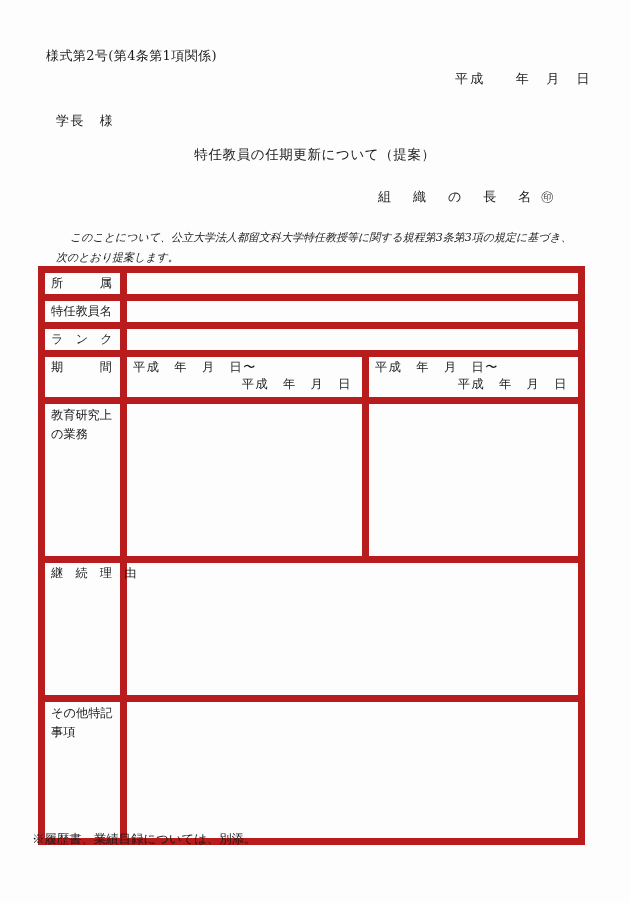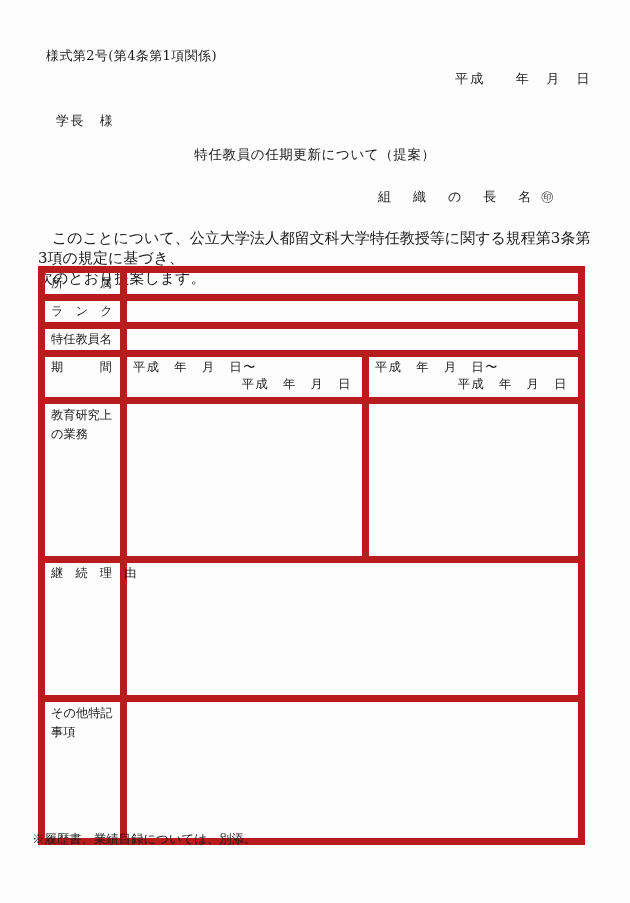--- a/index.html
+++ b/index.html
@@ -64,26 +64,27 @@
   }
   .seal {
     display: inline-block;
     margin-left: 5px;
     font-size: 13px;
   }
 
   
   .body-text {
     position: absolute;
-    left: 38px;
+    left: 56px;
     top: 228px;
     width: 556px;
-    font-size: 15px;
+    font-size: 11px;
     line-height: 20px;
     letter-spacing: 0px;
+    font-style: italic;
   }
   .body-text .indent {
     display: block;
     text-indent: 14px;
   }
 
   
   .form-table {
     position: absolute;
     left: 38px;
@@ -162,25 +163,25 @@
       <col style="width:82px">
       <col style="width:242px">
       <col style="width:216px">
     </colgroup>
     <tbody>
       <tr class="row-short">
         <td class="lbl">所　　　属</td>
         <td colspan="2"></td>
       </tr>
       <tr class="row-short">
+        <td class="lbl">特任教員名</td>
+        <td colspan="2"></td>
+      </tr>
+      <tr class="row-short">
         <td class="lbl">ラ　ン　ク</td>
-        <td colspan="2"></td>
-      </tr>
-      <tr class="row-short">
-        <td class="lbl">特任教員名</td>
         <td colspan="2"></td>
       </tr>
       <tr class="period">
         <td class="lbl">期　　　間</td>
         <td>
           <span class="dt-top">平成　年　月　日〜</span>
           <span class="dt-bot">平成　年　月　日</span>
         </td>
         <td>
           <span class="dt-top">平成　年　月　日〜</span>

